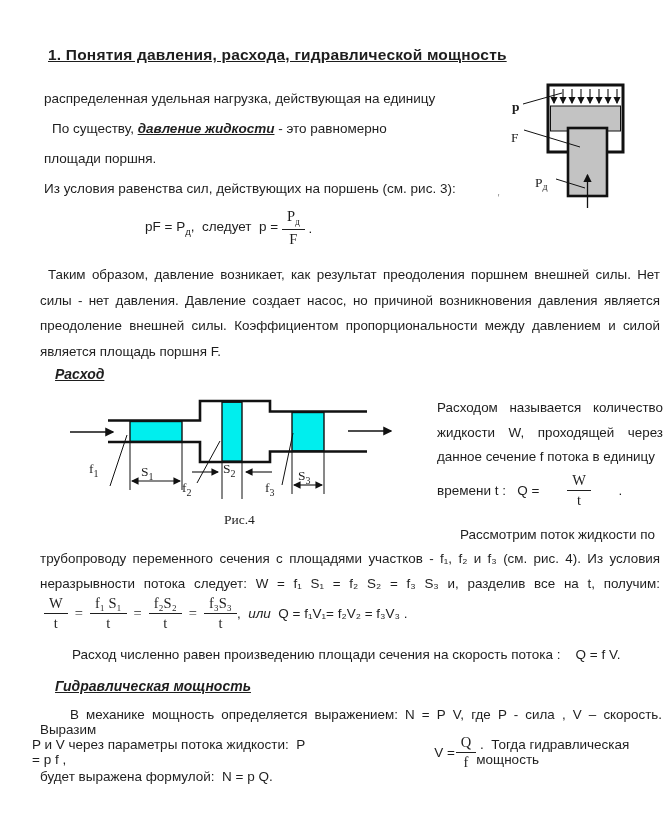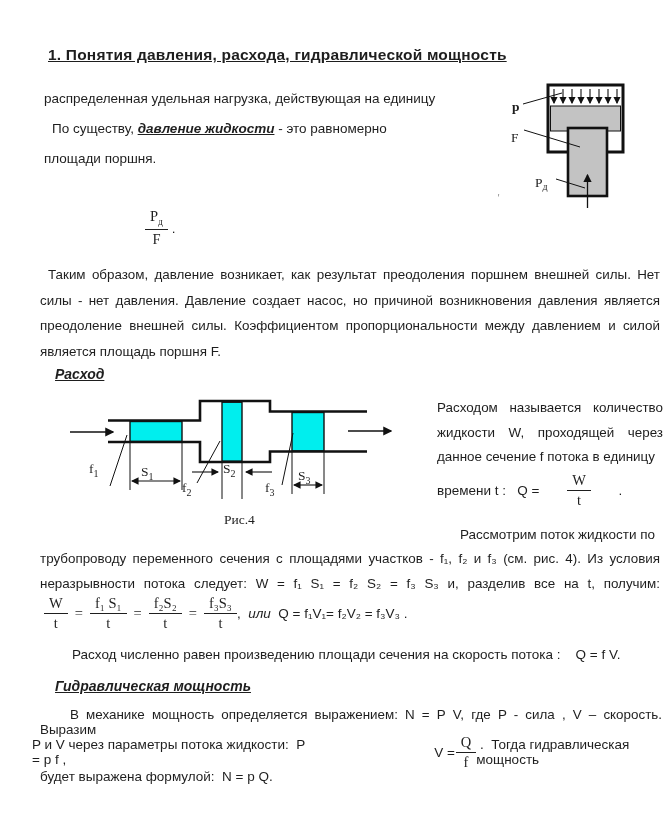--- a/index.html
+++ b/index.html
@@ -46,20 +46,21 @@
 </style>
 </head>
 <body>
 
 <div class="abs title">1. Понятия давления, расхода, гидравлической мощность</div>
 
 <div class="abs intro">
   <div class="iline">распределенная удельная нагрузка, действующая на единицу</div>
   <div class="iline ind"><span>По существу, </span><span class="term">давление жидкости</span><span> - это равномерно</span></div>
   <div class="iline">площади поршня.</div>
+  <div class="iline">Из условия равенства сил, действующих на поршень (см. рис. 3):</div>
 </div>
 
 <div class="abs" id="piston-fig">
   <svg width="175" height="135" viewBox="0 0 175 135">
     <defs>
       <marker id="pa" viewBox="0 0 10 10" refX="8.5" refY="5" markerWidth="6.5" markerHeight="6.5" orient="auto-start-reverse">
         <path d="M0,0L10,5L0,10z" fill="#111"></path>
       </marker>
     </defs>
     <rect x="58" y="5" width="75" height="67" fill="#ffffff" stroke="#111" stroke-width="3"></rect>
@@ -80,20 +81,21 @@
     <line x1="34" y1="50" x2="90" y2="67" stroke="#111" stroke-width="1"></line>
     <line x1="66" y1="99" x2="95" y2="108" stroke="#111" stroke-width="1"></line>
     <text x="22" y="31" class="fig-label" font-weight="bold">p</text>
     <text x="21" y="62" class="fig-label">F</text>
     <text x="45" y="107" class="fig-label"><tspan>P</tspan><tspan class="fsub" dy="3">д</tspan></text>
   </svg>
 </div>
 <span class="abs" id="artifact">'</span>
 
 <div class="abs frow" id="pressure-formula">
+  <span class="txt"><span>pF = P</span><sub>д</sub><span>,  следует  p = </span></span>
   <span class="frac">
     <span class="num"><span>P</span><sub>д</sub></span>
     <span class="den">F</span>
   </span>
   <span class="txt"> .</span>
 </div>
 
 <div class="abs para" id="pressure-para">Таким образом, давление возникает, как результат преодоления поршнем внешней силы. Нет силы - нет давления. Давление создает насос, но причиной возникновения давления является преодоление внешней силы. Коэффициентом пропорциональности между давлением и силой является площадь поршня F.</div>
 
 <div class="abs heading" id="flow-heading">Расход</div>

